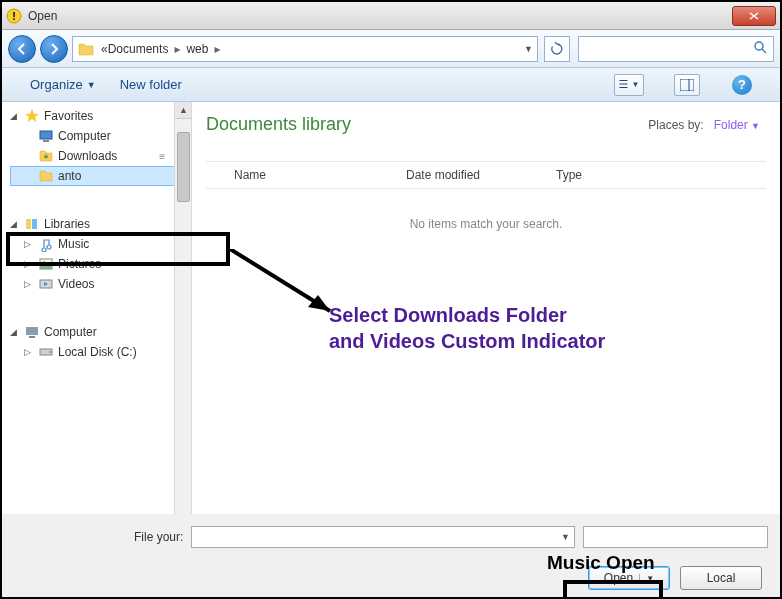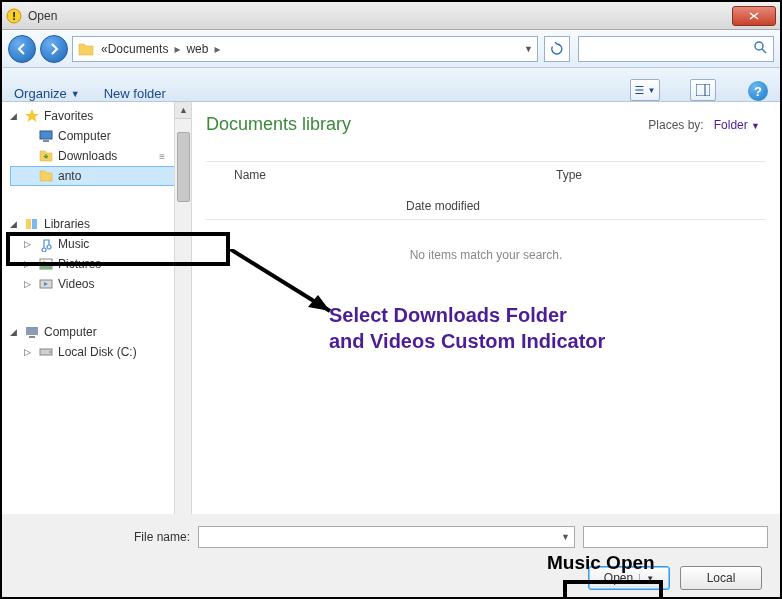--- a/index.html
+++ b/index.html
@@ -17,21 +17,21 @@
 .navbtn { width: 28px; height: 28px; border-radius: 50%; background: radial-gradient(circle at 35% 30%, #6aaef0, #1a66b8); border: 1px solid #1a5aa8; display: flex; align-items: center; justify-content: center; cursor: pointer; }
 .navbtn svg { fill: #fff; }
 .breadcrumb { flex: 1; height: 26px; background: #fff; border: 1px solid #9ab0c8; display: flex; align-items: center; padding: 0 4px; font-size: 12px; color: #333; }
 .breadcrumb .folder-icon { width: 18px; height: 18px; margin-right: 6px; }
 .breadcrumb .sep { margin: 0 6px; color: #666; }
 .refresh { width: 26px; height: 26px; background: #fff; border: 1px solid #9ab0c8; display: flex; align-items: center; justify-content: center; cursor: pointer; margin-left: 2px; color: #2a6ab0; }
 .searchbox { width: 196px; height: 26px; background: #fff; border: 1px solid #9ab0c8; margin-left: 4px; display: flex; align-items: center; padding: 0 6px; }
 .searchbox .mag { margin-left: auto; color: #3a7ac0; }
 
 
-.toolbar { height: 34px; background: linear-gradient(to bottom, #eef5fc, #d9e8f5); border-bottom: 1px solid #b8c8d8; display: flex; align-items: flex-end; padding: 0 12px; gap: 24px; }
+.toolbar { height: 34px; background: linear-gradient(to bottom, #eef5fc, #d9e8f5); border-bottom: 1px solid #b8c8d8; display: flex; align-items: center; padding: 0 28px; gap: 24px; }
 .toolbar .item { font-size: 13px; color: #1a4a8a; cursor: pointer; display: flex; align-items: center; }
 .toolbar .item .drop { margin-left: 4px; font-size: 9px; }
 .toolbar .spacer { flex: 1; }
 .toolbar .viewbtn { width: 30px; height: 22px; border: 1px solid #9ab0c8; background: linear-gradient(to bottom, #fff, #e8f0f8); display: flex; align-items: center; justify-content: center; cursor: pointer; font-size: 11px; color: #1a4a8a; border-radius: 2px; }
 .toolbar .help { width: 20px; height: 20px; border-radius: 50%; background: radial-gradient(circle at 35% 30%, #6ab8f0, #1a78c8); color: #fff; display: flex; align-items: center; justify-content: center; font-size: 13px; font-weight: bold; cursor: pointer; margin-left: 8px; }
 
 
 .bodyarea { display: flex; height: 450px; position: relative; }
 .sidebar { width: 190px; background: #fff; border-right: 1px solid #d8d8d8; overflow: hidden; position: relative; }
 .sidebar-scroll { position: absolute; right: 0; top: 0; width: 17px; height: 100%; background: #f0f0f0; border-left: 1px solid #d8d8d8; }
@@ -44,24 +44,24 @@
 .treegroup .grouptitle .expand { font-size: 9px; color: #555; margin-right: 4px; width: 10px; }
 .treegroup .grouptitle .gicon { width: 16px; height: 16px; margin-right: 4px; }
 .treeitem { font-size: 12px; color: #333; padding: 2px 4px 2px 28px; display: flex; align-items: center; cursor: pointer; }
 .treeitem.selected { background: #cce8ff; border: 1px solid #7abaff; padding: 1px 3px 1px 27px; }
 .treeitem .expand { font-size: 9px; color: #555; margin-right: 4px; width: 10px; margin-left: -14px; }
 .treeitem .iicon { width: 16px; height: 16px; margin-right: 4px; }
 
 .content { flex: 1; background: #fff; position: relative; padding: 12px 14px; }
 .content .heading { font-size: 18px; color: #3a8a3a; margin-bottom: 8px; }
 .content .arrange { position: absolute; top: 16px; right: 20px; font-size: 12px; color: #555; }
-.content .arrange .link { color: #4c1d95; cursor: pointer; }
+.content .arrange .link { color: #8b5cf6; cursor: pointer; }
 .content .columns { display: flex; font-size: 12px; color: #444; border-top: 1px solid #e8e8e8; border-bottom: 1px solid #e8e8e8; padding: 6px 0; margin-top: 26px; }
 .content .columns .col-name { width: 200px; padding-left: 28px; }
-.content .columns .col-date { width: 150px; margin-top: 31px; }
+.content .columns .col-date { width: 150px; }
 .content .columns .col-type { width: 100px; }
 .content .empty { text-align: center; color: #888; font-size: 12px; margin-top: 28px; }
 .content .hscroll { position: absolute; bottom: 0; left: 0; right: 0; height: 17px; background: #f0f0f0; border-top: 1px solid #d8d8d8; display: flex; align-items: center; }
 .content .hscroll .arrow { width: 17px; height: 17px; background: #e8e8e8; display: flex; align-items: center; justify-content: center; font-size: 9px; color: #555; }
 .content .hscroll .track { flex: 1; height: 100%; position: relative; }
 .content .hscroll .thumb { position: absolute; left: 0; top: 2px; width: 200px; height: 13px; background: #c8c8c8; border: 1px solid #aaa; border-radius: 2px; }
 .content .hscroll .grip { position: absolute; left: 50%; top: 50%; transform: translate(-50%, -50%); font-size: 9px; color: #888; letter-spacing: 1px; }
 
 
 .bottombar { height: 45px; background: #f0f0f0; border-top: 0; display: flex; align-items: center; padding: 0 12px; gap: 8px; position: absolute; bottom: 38px; left: 0; right: 0; }
@@ -284,21 +284,21 @@
           <div class="thumb">
               <div class="grip">∣∣∣</div>
             </div>
         </div>
         <div class="arrow">▶</div>
       </div>
     </div>
   </div>
 
   <div class="bottombar">
-    <span class="label">File name:</span>
+    <span class="label">File your:</span>
     <div class="fileinput">
         <span class="drop">▼</span>
       </div>
     <div class="typebox"></div>
   </div>
 
   <div class="buttonbar">
     <div class="button primary">
       <span>Open</span>
       <span style="margin-left:6px;border-left:1px solid #aaa;padding-left:6px;font-size:8px">▼</span>

